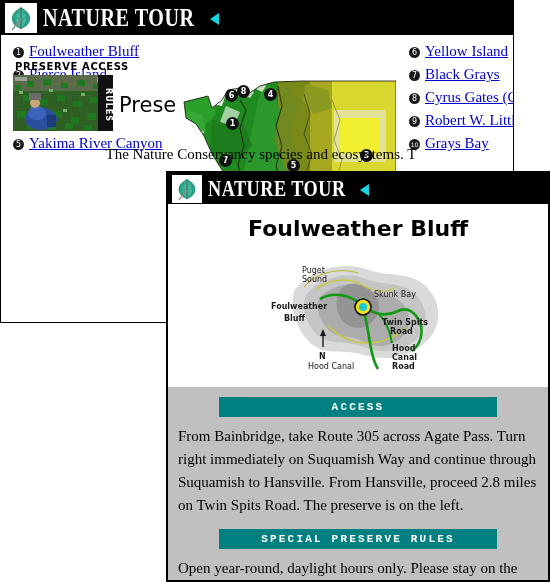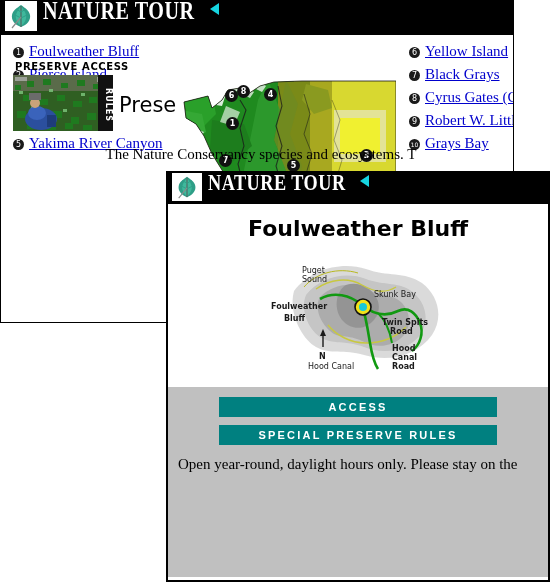--- a/index.html
+++ b/index.html
@@ -37,21 +37,21 @@
     height: 411px;
     z-index: 2;
     border: 2px solid #000000;
   }
 
   
   .banner {
     background: #000000;
     height: 34px;
     display: flex;
-    align-items: flex-start;
+    align-items: center;
     padding: 0;
     position: relative;
   }
   .win-front .banner { height: 31px; }
 
   .leaf-box {
     width: 32px;
     height: 30px;
     background: #ffffff;
     margin-left: 4px;
@@ -244,21 +244,21 @@
   .detail-map svg { display: block; }
 
   .gray-panel {
     background: #c0c0c0;
     padding: 10px 10px 0 10px;
     min-height: 180px;
   }
   .section-banner {
     background: #008080;
     color: #ffffff;
-    font-family: Liberation Sans, sans-serif;
+    font-family: Liberation Mono, monospace;
     font-size: 11px;
     font-weight: bold;
     letter-spacing: 2.2px;
     text-align: center;
     padding: 4px 0;
     width: 278px;
     margin: 0 auto 8px auto;
   }
   .body-text {
     font-family: "Liberation Serif", serif;
@@ -504,18 +504,19 @@
           <text x="26" y="70" font-weight="bold">Bluff</text>
           <text x="61" y="108" font-weight="bold">N</text>
         </g>
         <line x1="65" y1="96" x2="65" y2="80" stroke="#1a1a1a" stroke-width="1.4"></line>
         <path d="M65,78 L62,85 L68,85 Z" fill="#1a1a1a"></path>
       </svg>
     </div>
 
     <div class="gray-panel">
       <div class="section-banner">ACCESS</div>
+      <p class="body-text">From Bainbridge, take Route 305 across Agate Pass. Turn right immediately on Suquamish Way and continue through Suquamish to Hansville. From Hansville, proceed 2.8 miles on Twin Spits Road. The preserve is on the left.</p>
 
       <div class="section-banner">SPECIAL PRESERVE RULES</div>
       <p class="body-text last">Open year-round, daylight hours only. Please stay on the</p>
     </div>
   </div>
 </div>
 
 </body></html>

